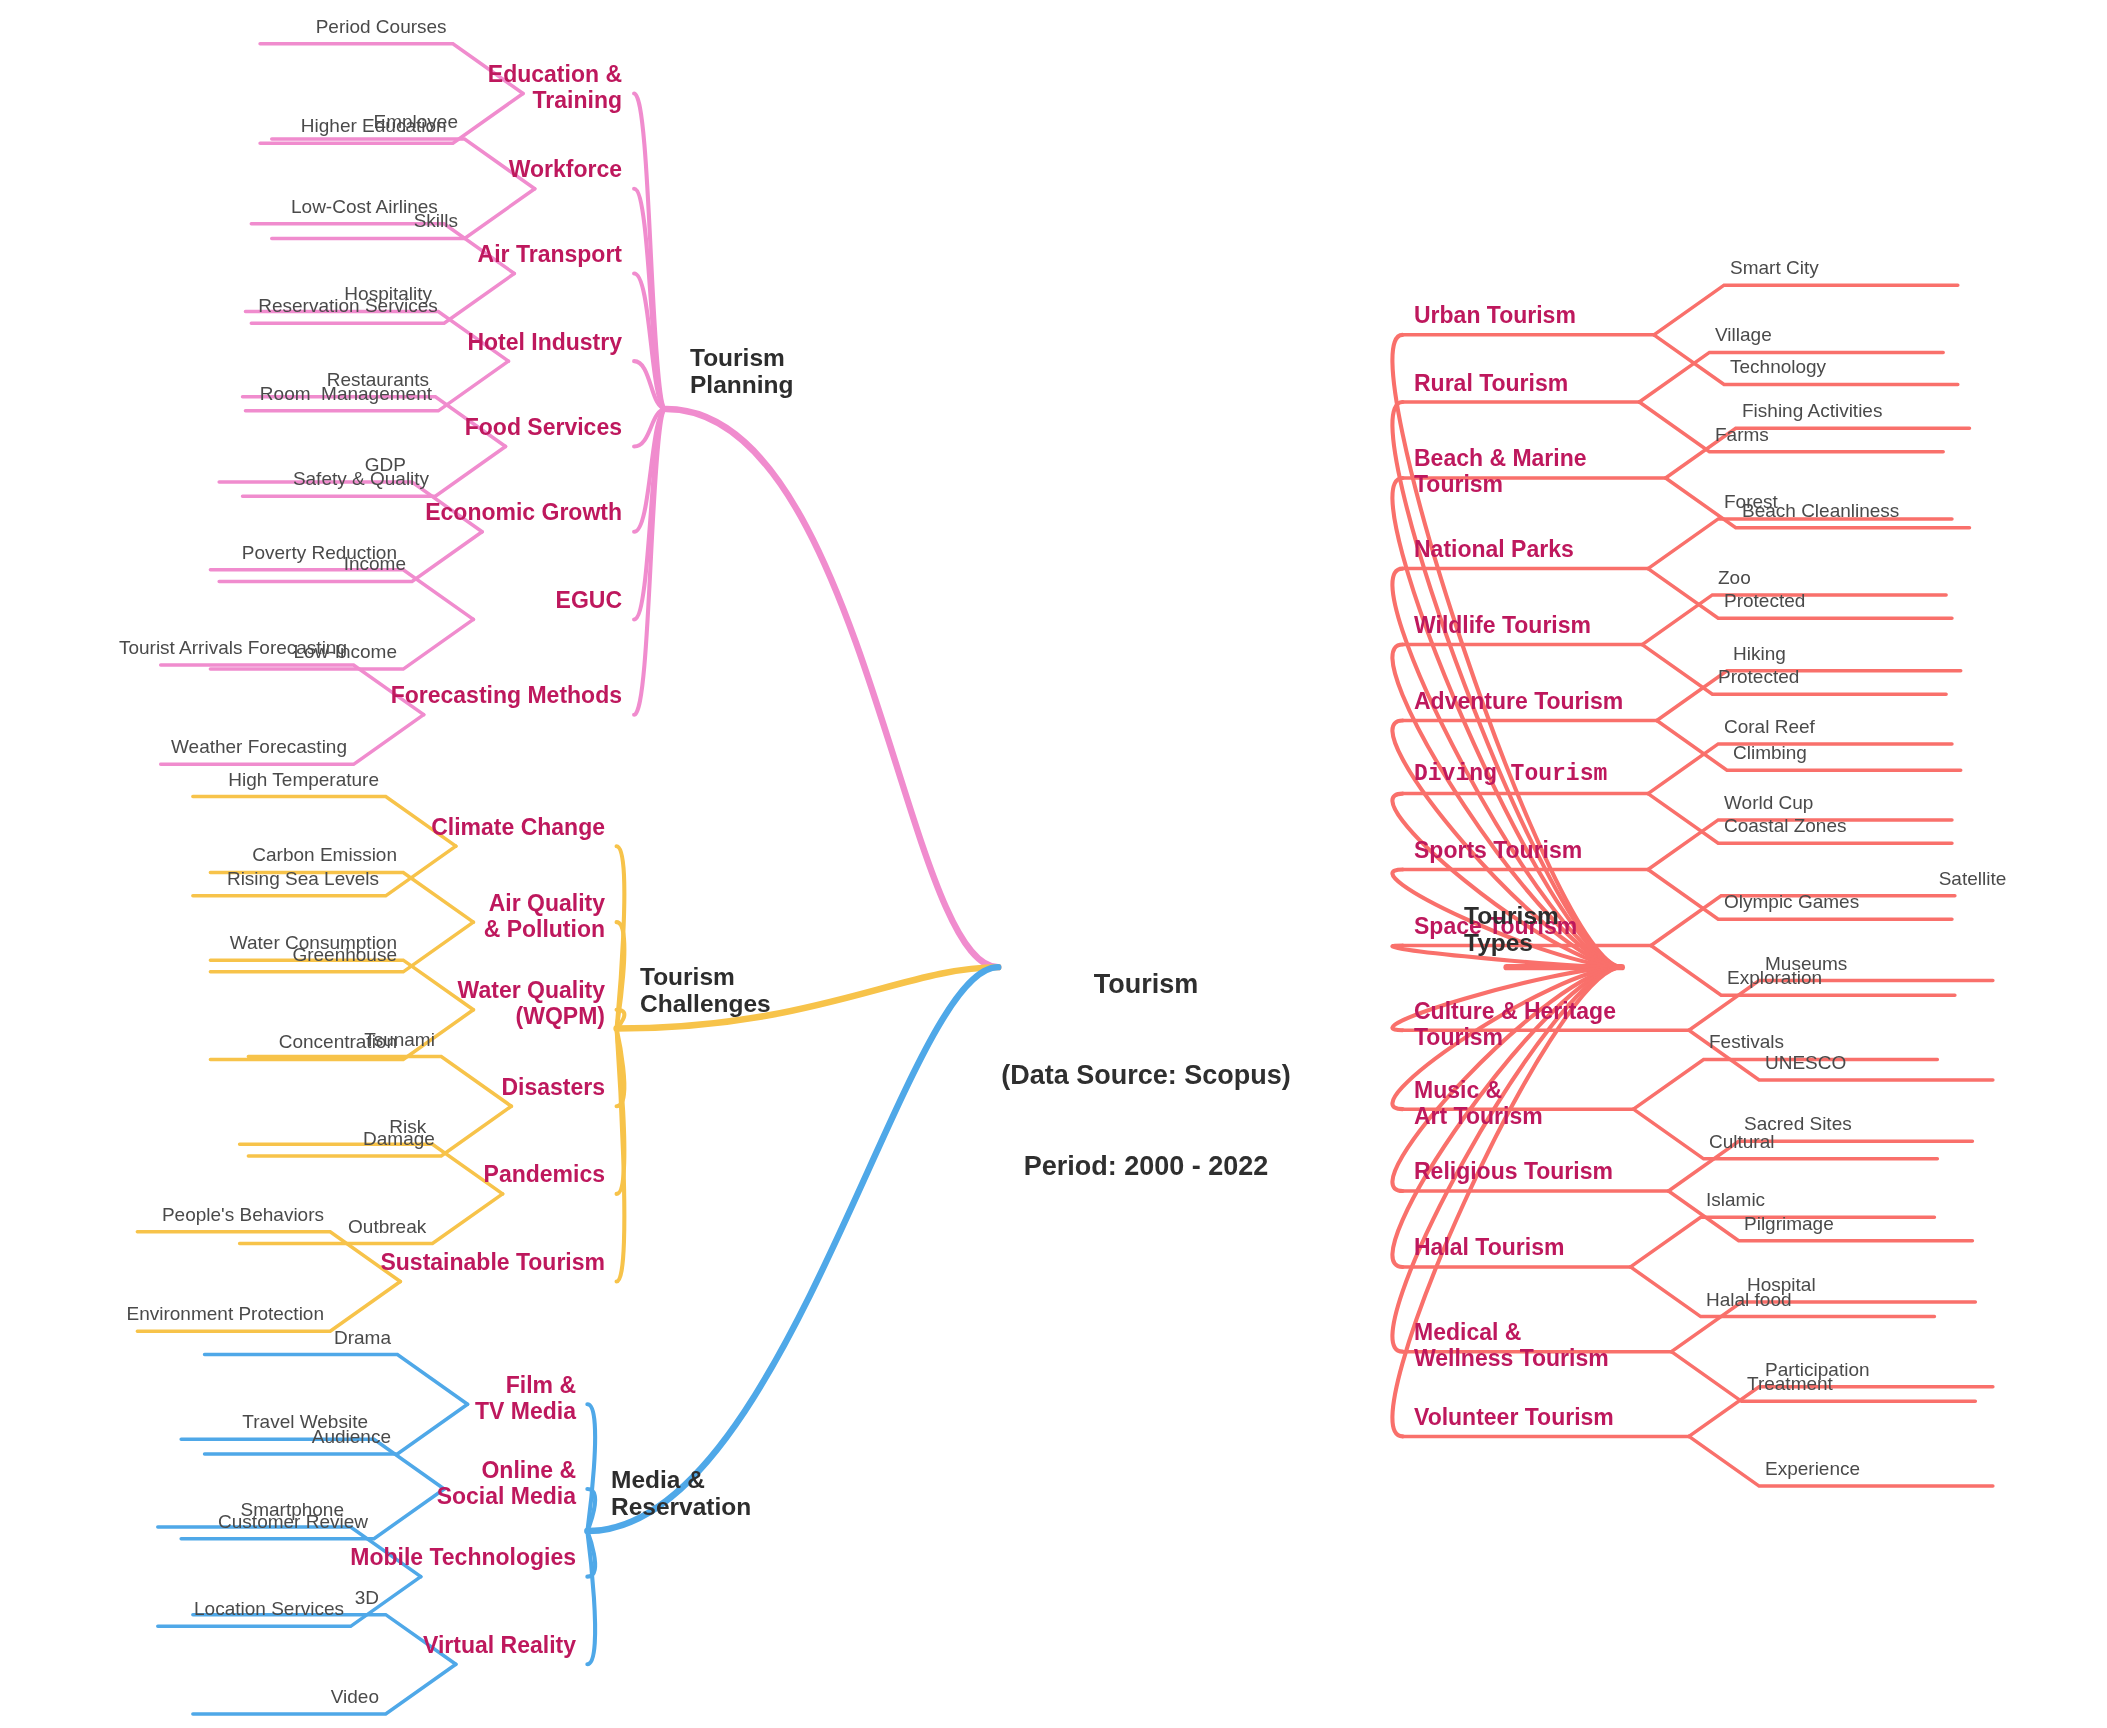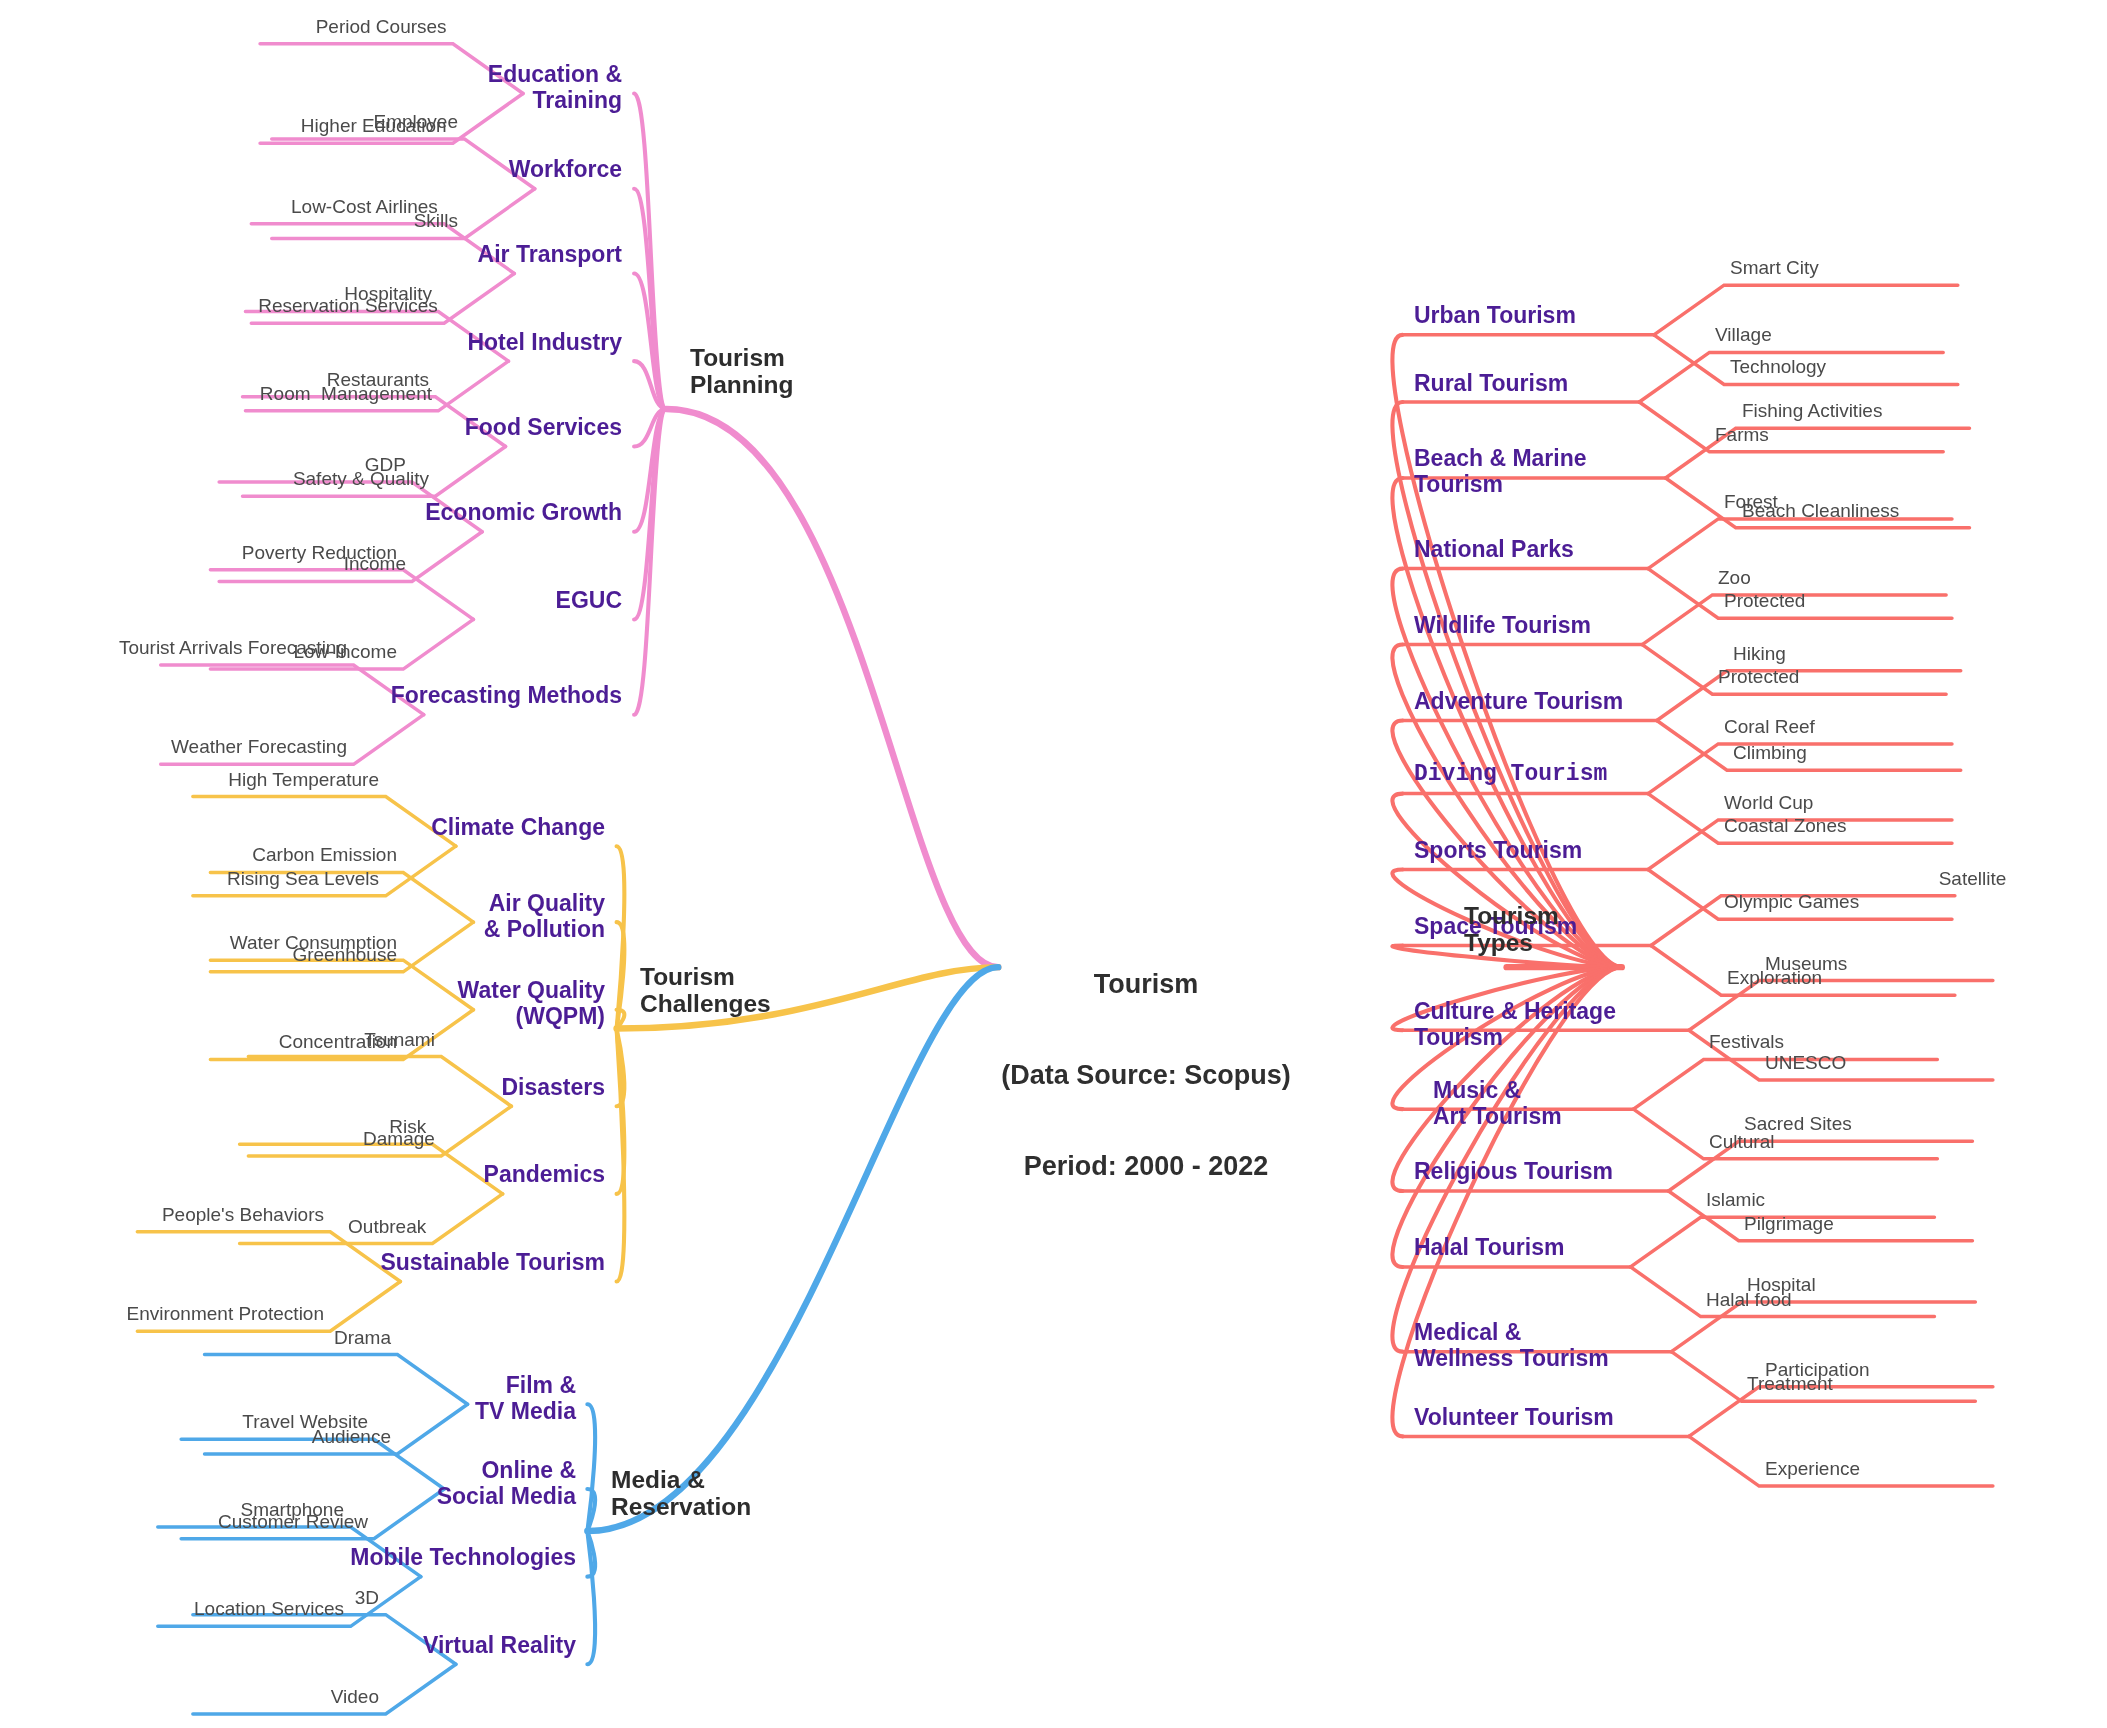--- a/index.html
+++ b/index.html
@@ -2,21 +2,21 @@
 <html style="font-size:9.4px"><head>
 <meta charset="utf-8">
 <style>
   html,body{margin:0;padding:0;background:#ffffff;}
   body{width:2108px;height:1728px;position:relative;overflow:hidden;
        font-family:"Liberation Sans","DejaVu Sans",sans-serif;}
   #mindmap{position:absolute;inset:0;width:2108px;height:1728px;}
   .node-label{position:absolute;color:#3a3a3a;white-space:pre;line-height:1.12;}
   .root-label{font-weight:bold;font-size:27px;text-align:center;color:#2f2f2f;}
   .branch-label{font-weight:bold;font-size:24.5px;color:#2d2d2d;}
-  .topic-label{font-weight:bold;font-size:23px;color:#4c1d95;}
+  .topic-label{font-weight:bold;font-size:23px;color:#be185d;}
   .leaf-label{font-weight:normal;font-size:19px;color:#4a4a4a;}
   .lr{text-align:right;}
   .rr{text-align:left;}
 </style>
 </head>
 <body>
 
 <svg id="mindmap" viewBox="0 0 3607 2957" preserveAspectRatio="none" xmlns="http://www.w3.org/2000/svg">
   <g id="links">
       <path d="M 1708 1655 C 1548 1655 1480 700 1140 700" fill="none" stroke="#f08cce" stroke-width="11" stroke-linecap="round"></path>
@@ -221,21 +221,21 @@
     <div class="node-label leaf-label rr" style="left: 1724px; top: 815px; width: 327px;"><div>Coastal Zones</div></div>
     <div class="node-label topic-label rr" style="left: 1414px; top: 838px; width: 374px;"><div>Sports Tourism</div></div>
     <div class="node-label leaf-label rr" style="left: 1724px; top: 792px; width: 327px;"><div>World Cup</div></div>
     <div class="node-label leaf-label rr" style="left: 1724px; top: 891px; width: 327px;"><div>Olympic Games</div></div>
     <div class="node-label topic-label rr" style="left: 1414px; top: 914px; width: 374px;"><div>Space Tourism</div></div>
     <div class="node-label leaf-label rr" style="left: 1809px; top: 868px; width: 327px; text-align: center;"><div>Satellite</div></div>
     <div class="node-label leaf-label rr" style="left: 1727px; top: 967px; width: 327px;"><div>Exploration</div></div>
     <div class="node-label topic-label rr" style="left: 1414px; top: 999px; width: 374px;"><div>Culture &amp; Heritage</div><div>Tourism</div></div>
     <div class="node-label leaf-label rr" style="left: 1765px; top: 953px; width: 327px;"><div>Museums</div></div>
     <div class="node-label leaf-label rr" style="left: 1765px; top: 1052px; width: 327px;"><div>UNESCO</div></div>
-    <div class="node-label topic-label rr" style="left: 1414px; top: 1078px; width: 374px; margin-left: 19px;"><div>Music &amp;</div><div>Art Tourism</div></div>
+    <div class="node-label topic-label rr" style="left: 1414px; top: 1078px; width: 374px;"><div>Music &amp;</div><div>Art Tourism</div></div>
     <div class="node-label leaf-label rr" style="left: 1709px; top: 1031px; width: 327px;"><div>Festivals</div></div>
     <div class="node-label leaf-label rr" style="left: 1709px; top: 1131px; width: 327px;"><div>Cultural</div></div>
     <div class="node-label topic-label rr" style="left: 1414px; top: 1159px; width: 374px;"><div>Religious Tourism</div></div>
     <div class="node-label leaf-label rr" style="left: 1744px; top: 1113px; width: 327px;"><div>Sacred Sites</div></div>
     <div class="node-label leaf-label rr" style="left: 1744px; top: 1213px; width: 327px;"><div>Pilgrimage</div></div>
     <div class="node-label topic-label rr" style="left: 1414px; top: 1235px; width: 374px;"><div>Halal Tourism</div></div>
     <div class="node-label leaf-label rr" style="left: 1706px; top: 1189px; width: 327px;"><div>Islamic</div></div>
     <div class="node-label leaf-label rr" style="left: 1706px; top: 1289px; width: 327px;"><div>Halal food</div></div>
     <div class="node-label topic-label rr" style="left: 1414px; top: 1320px; width: 374px;"><div>Medical &amp;</div><div>Wellness Tourism</div></div>
     <div class="node-label leaf-label rr" style="left: 1747px; top: 1274px; width: 327px;"><div>Hospital</div></div>

